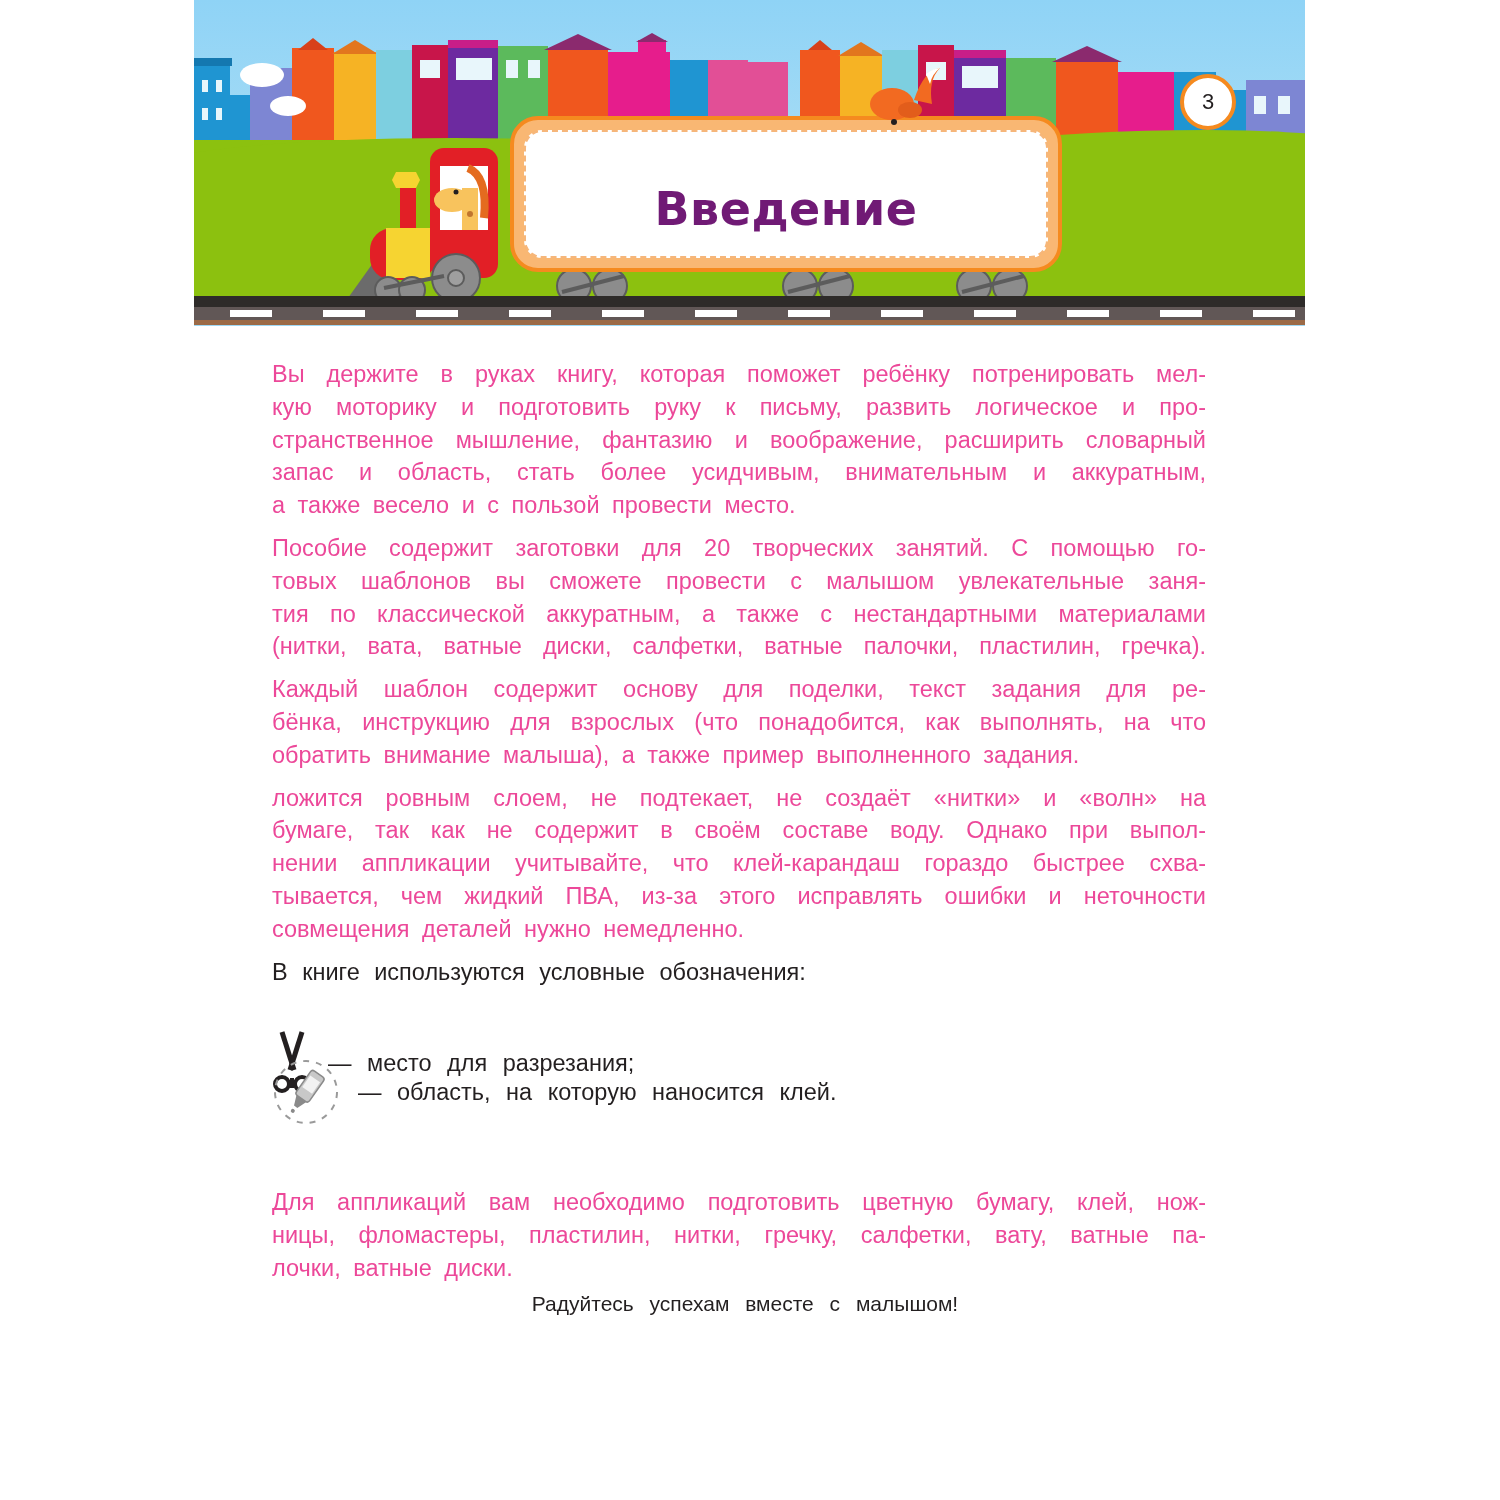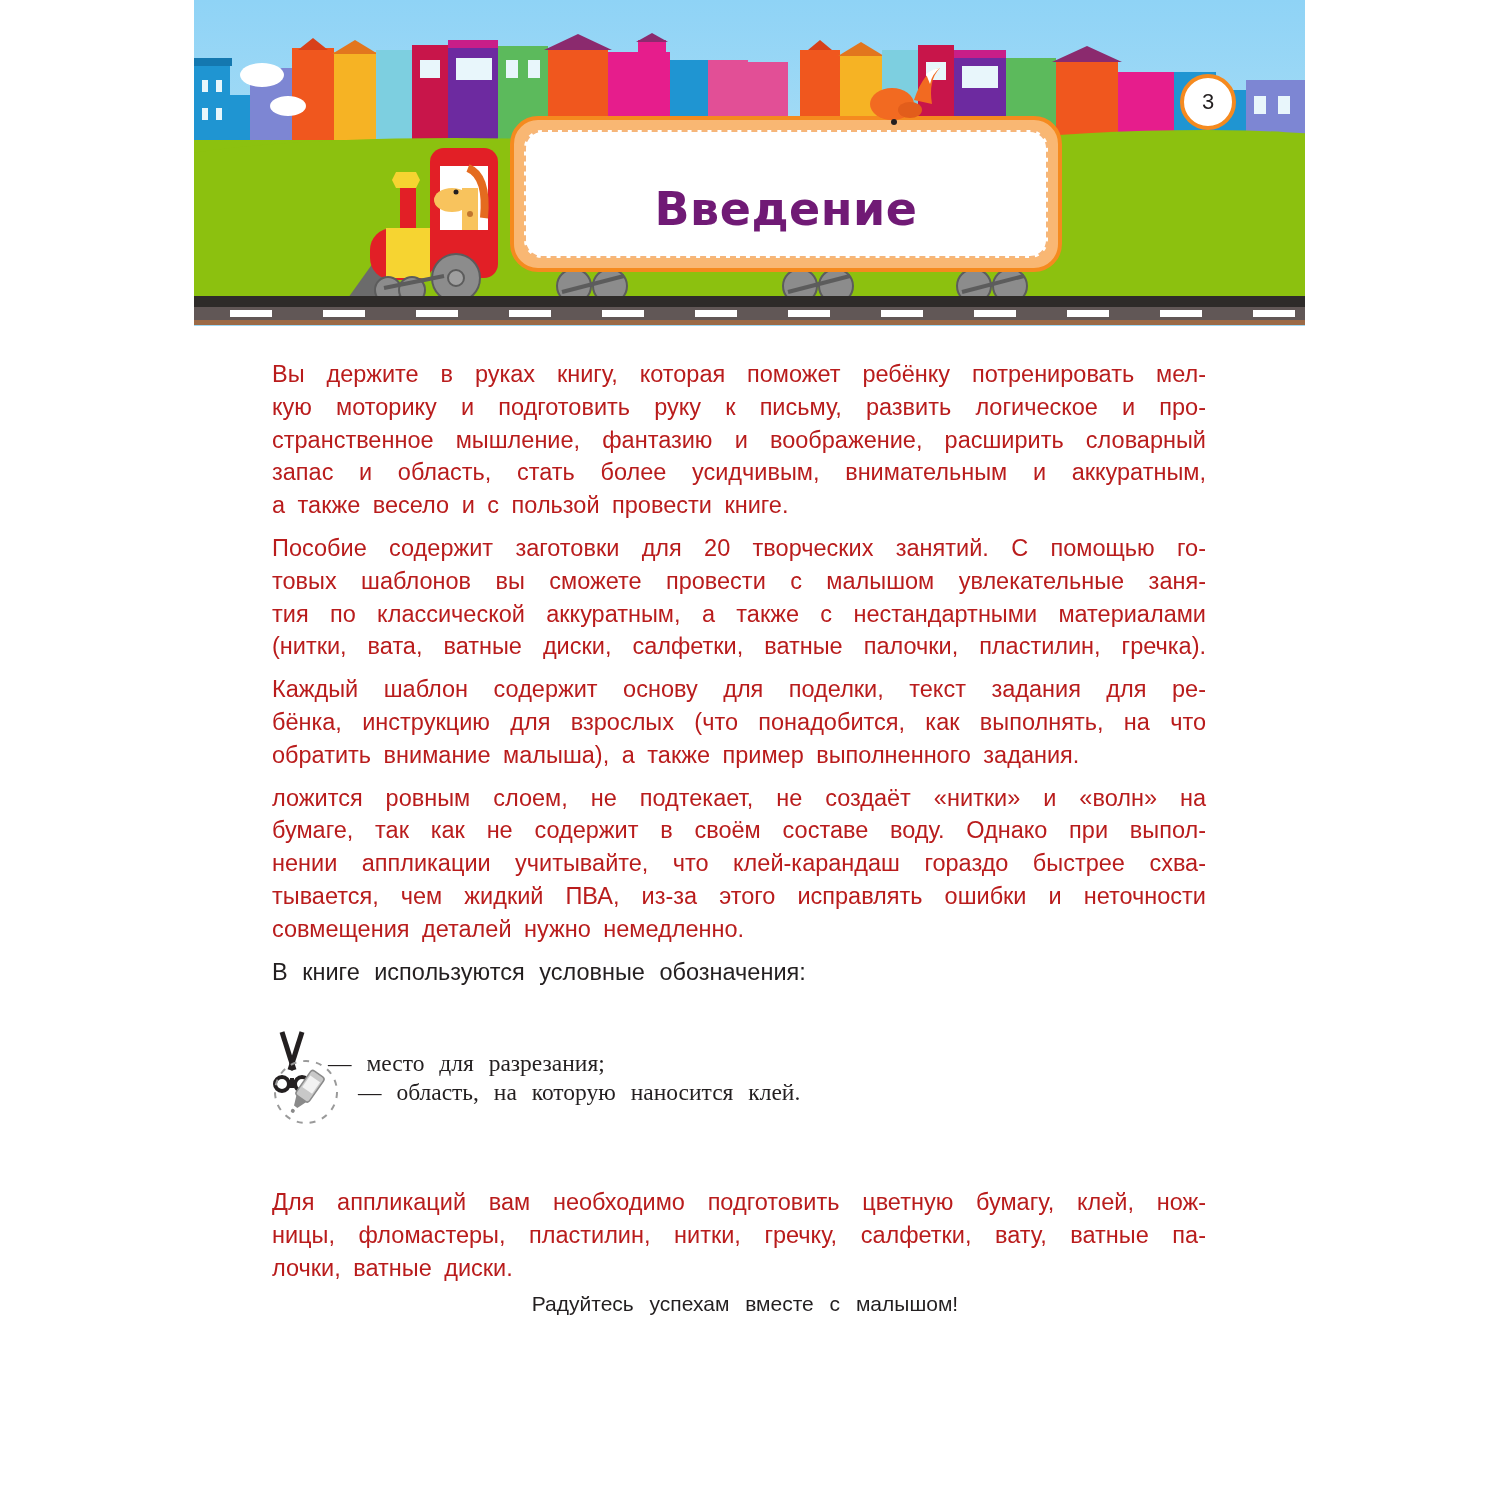--- a/index.html
+++ b/index.html
@@ -21,25 +21,25 @@
   .title-frame { position:absolute; left:316px; top:116px; width:552px; height:156px; background:#f9b773; border:4px solid #f58a1f; border-radius:28px; box-sizing:border-box; }
   .title-inner { position:absolute; left:10px; top:10px; right:10px; bottom:10px; background:#ffffff; border:2px dashed #f6b67a; border-radius:18px; }
   .title-text { position:absolute; left:0; right:0; top:50px; text-align:center; font-family:"DejaVu Sans", sans-serif; font-weight:bold; font-size:46px; letter-spacing:0.5px; color:#701a75; }
 
   .page-num { position:absolute; left:986px; top:74px; width:48px; height:48px; border-radius:50%; background:#ffffff; border:4px solid #f58a1f; text-align:center; line-height:48px; font-size:22px; color:#231f20; }
 
   .train { position:absolute; left:150px; top:148px; width:200px; height:160px; }
 
   
   .content { position:absolute; left:272px; top:358px; width:946px; }
-  .para { font-size:23.5px; line-height:32.8px; text-align:justify; text-align-last:left; margin:0 12px 10px 0; word-spacing:6px; color:#b91c1c; }
+  .para { font-size:23.5px; line-height:32.8px; text-align:justify; text-align-last:left; margin:0 12px 10px 0; word-spacing:6px; color:#ec4899; }
   .para .line { display:block; text-align:justify; text-align-last:justify; }
   .para .line.last { text-align-last:left; }
   .legend-intro { font-size:23.5px; line-height:32px; word-spacing:8px; margin:0; }
-  .legend-row { position:absolute; left:0; display:flex; align-items:center; font-size:23.5px; word-spacing:9px;font-family:Liberation Serif, serif; }
+  .legend-row { position:absolute; left:0; display:flex; align-items:center; font-size:23.5px; word-spacing:9px; }
   .legend-row .icon { display:inline-block; }
   .closing { position:absolute; left:0; width:946px; text-align:center; font-size:21px; word-spacing:10px; color:#231f20; }
 </style>
 </head>
 <body>
 
 <div class="banner">
   <div class="sky"></div>
 
   <svg class="houses" viewBox="0 0 1111 160" width="1111" height="160">
@@ -186,21 +186,21 @@
   </div>
 </div>
 
 <div class="content">
 
   <p class="para">
     <span class="line">Вы держите в руках книгу, которая поможет ребёнку потренировать мел-</span>
     <span class="line">кую моторику и подготовить руку к письму, развить логическое и про-</span>
     <span class="line">странственное мышление, фантазию и воображение, расширить словарный</span>
     <span class="line">запас и область, стать более усидчивым, внимательным и аккуратным,</span>
-    <span class="line last">а также весело и с пользой провести книге.</span>
+    <span class="line last">а также весело и с пользой провести место.</span>
   </p>
 
   <p class="para">
     <span class="line">Пособие содержит заготовки для 20 творческих занятий. С помощью го-</span>
     <span class="line">товых шаблонов вы сможете провести с малышом увлекательные заня-</span>
     <span class="line">тия по классической аккуратным, а также с нестандартными материалами</span>
     <span class="line" style="text-align-last:justify">(нитки, вата, ватные диски, салфетки, ватные палочки, пластилин, гречка).</span>
   </p>
 
   <p class="para">

